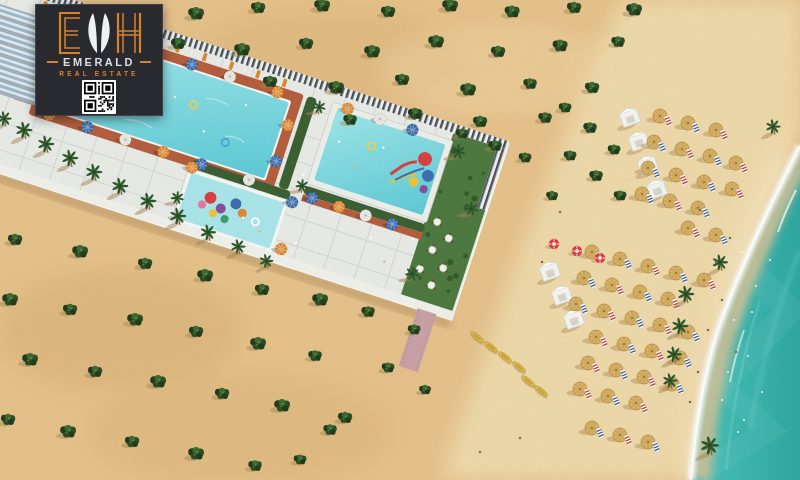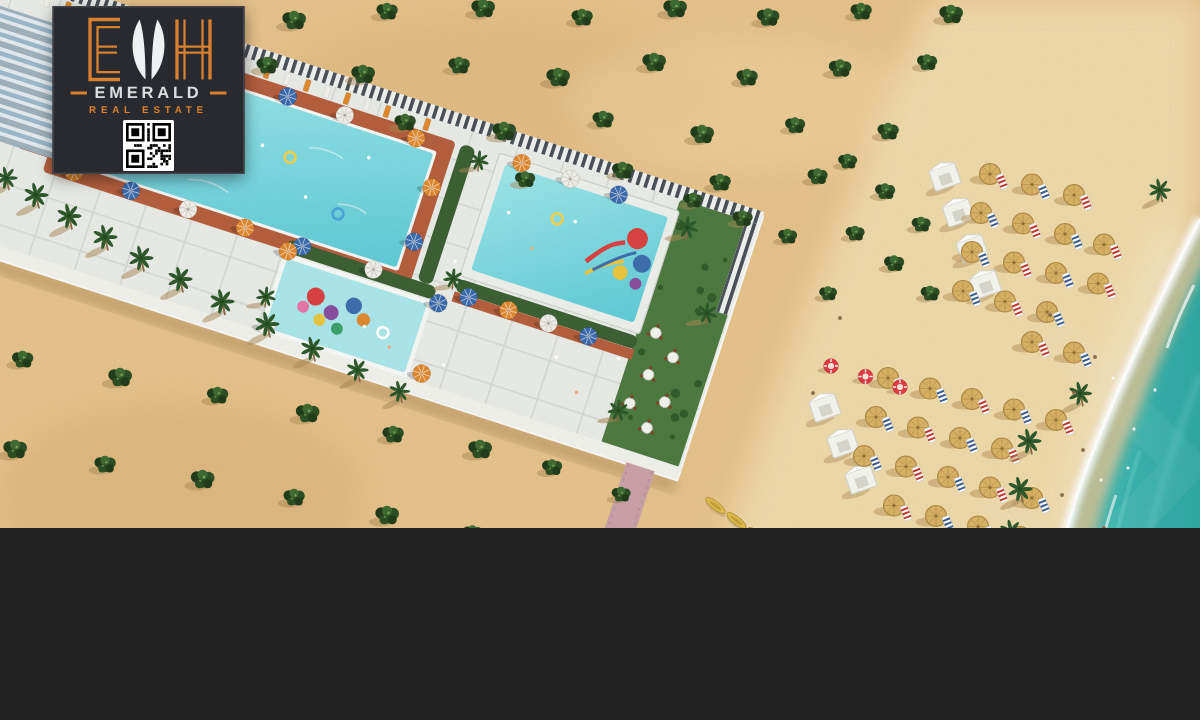--- a/index.html
+++ b/index.html
@@ -1,16 +1,16 @@
 <!DOCTYPE html>
 <html><head>
 <meta charset="utf-8">
 <style>
   html,body{margin:0;padding:0;background:#222;}
-  #stage{position:relative;width:800px;height:352px;overflow:hidden;background:#e6c28b;
+  #stage{position:relative;width:800px;height:480px;overflow:hidden;background:#e6c28b;
          font-family:"Liberation Sans",sans-serif;}
   #scene{position:absolute;left:0;top:0;}
   .logo{position:absolute;left:35px;top:4px;width:128px;height:112px;background:#292a2f;
         border:1px solid #41424a;box-shadow:0 3px 10px rgba(0,0,0,.45);
         display:flex;flex-direction:column;align-items:center;padding-top:5px;box-sizing:border-box;z-index:6;}
   .brand-row{display:flex;align-items:center;gap:5px;margin-top:0;}
   .dash{width:11px;height:2px;background:#d8802e;}
   .brand{font-weight:700;font-size:11px;letter-spacing:2.5px;color:#dcdde0;}
   .tagline{font-weight:700;font-size:6.5px;letter-spacing:3.2px;color:#d8802e;margin-top:2px;}
   .qr-wrap{background:#fff;padding:2px;margin-top:3px;line-height:0;border-radius:1px;}

